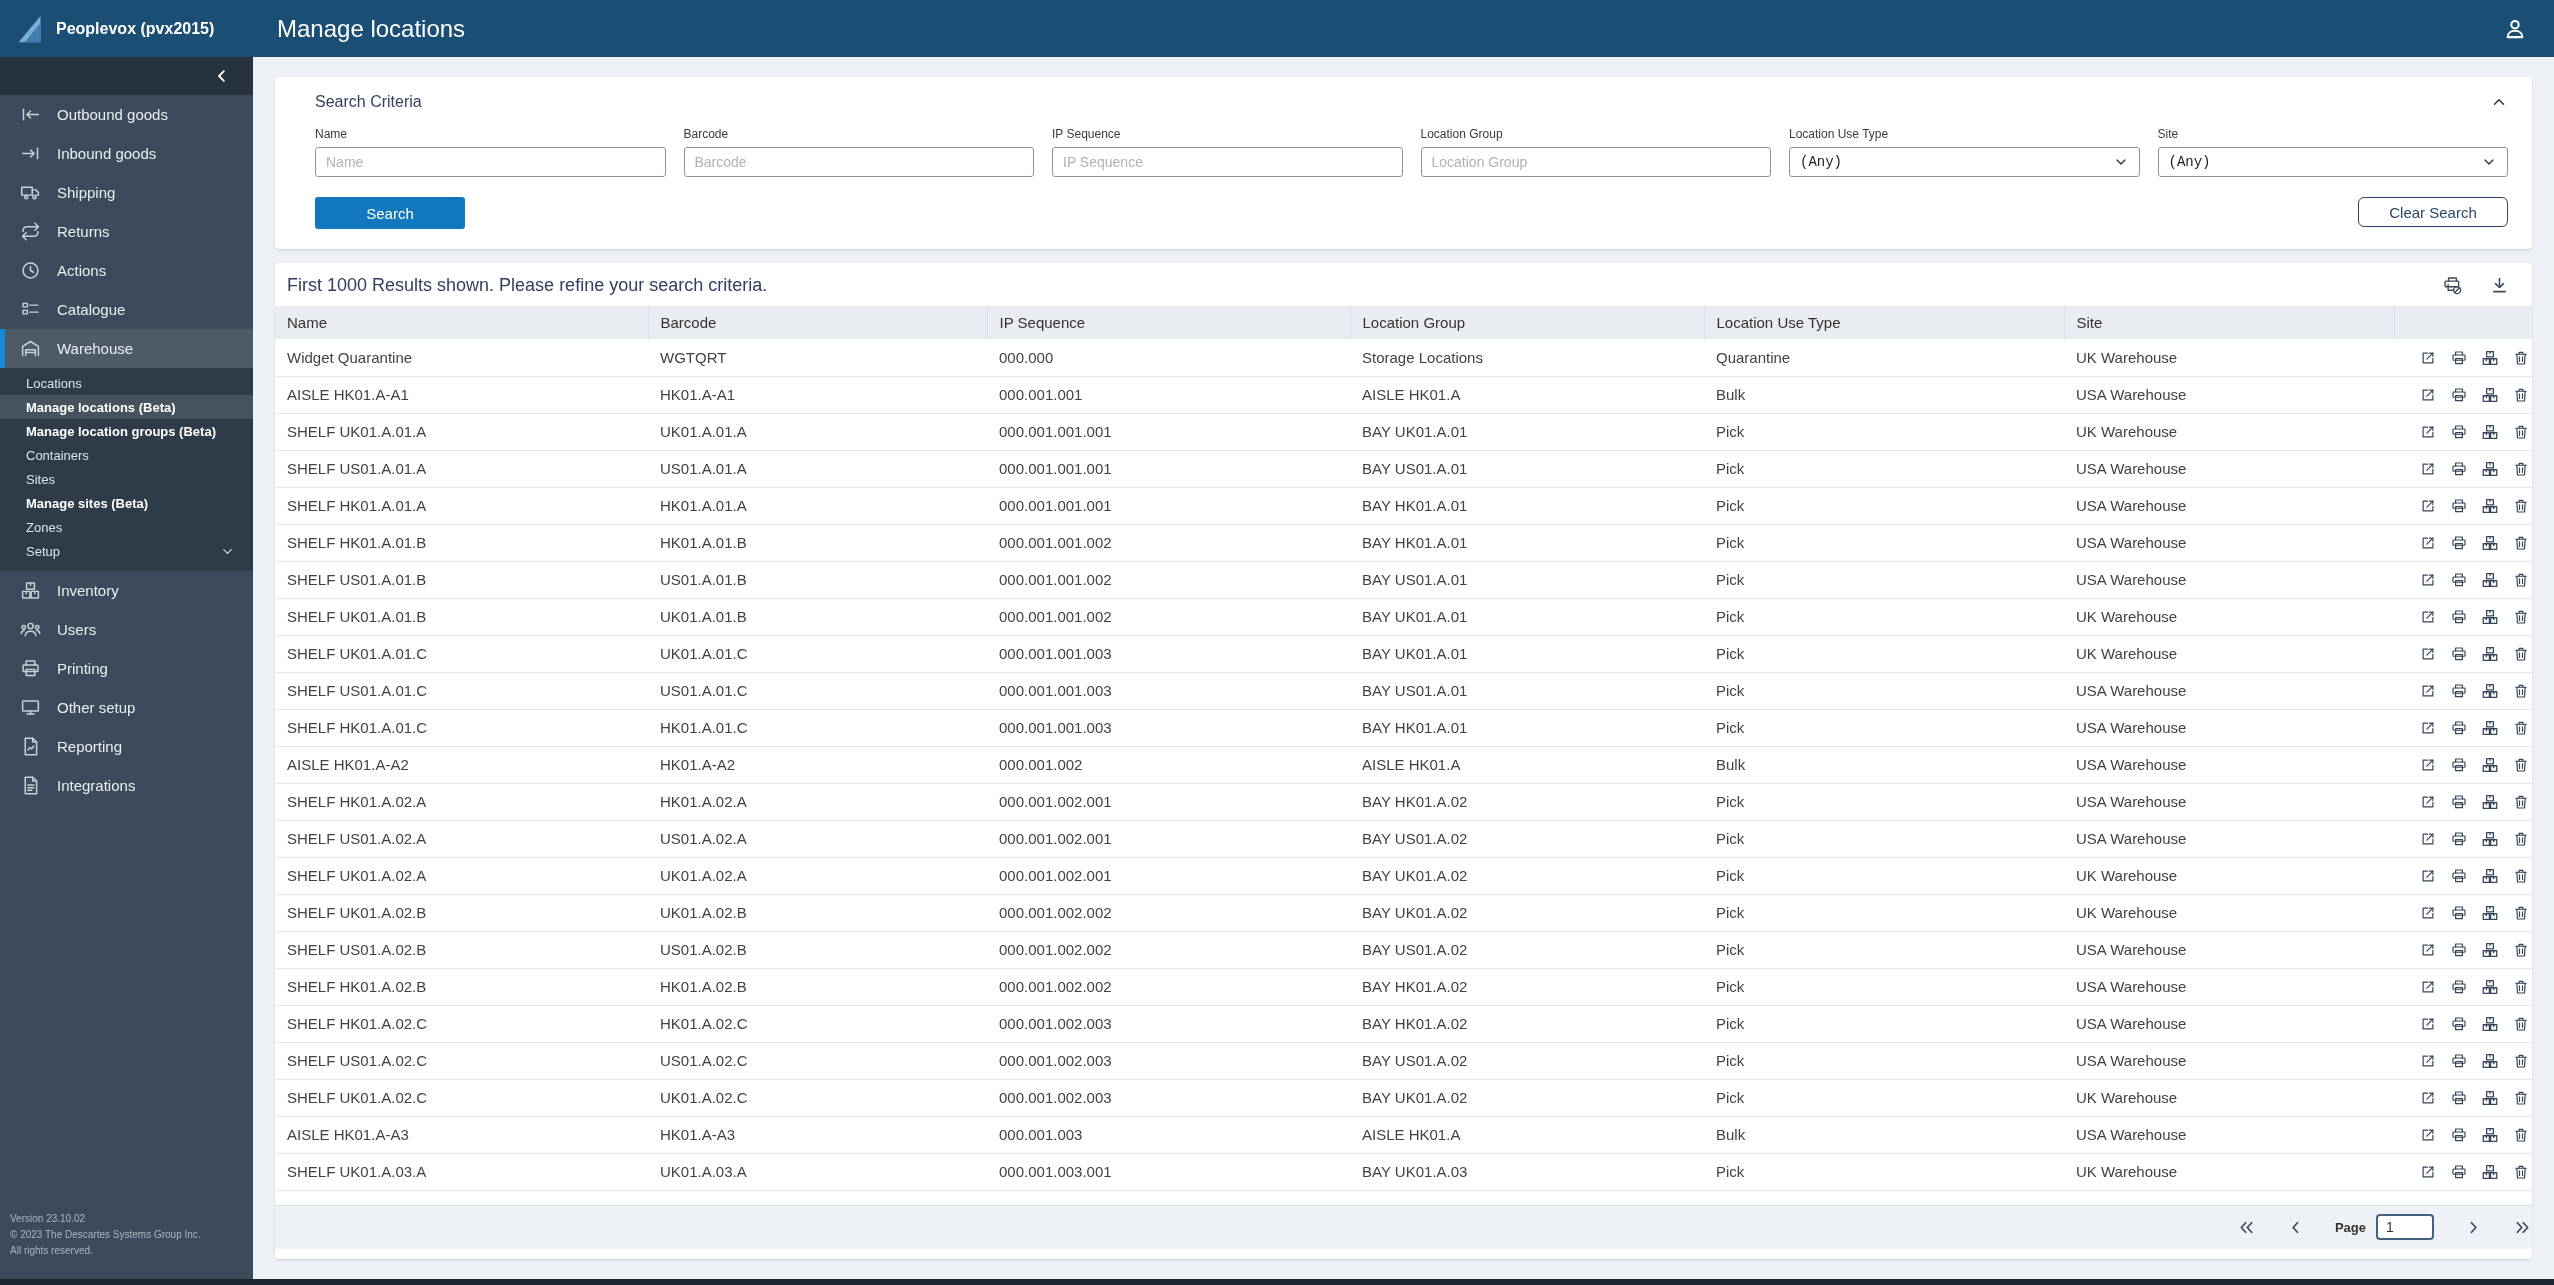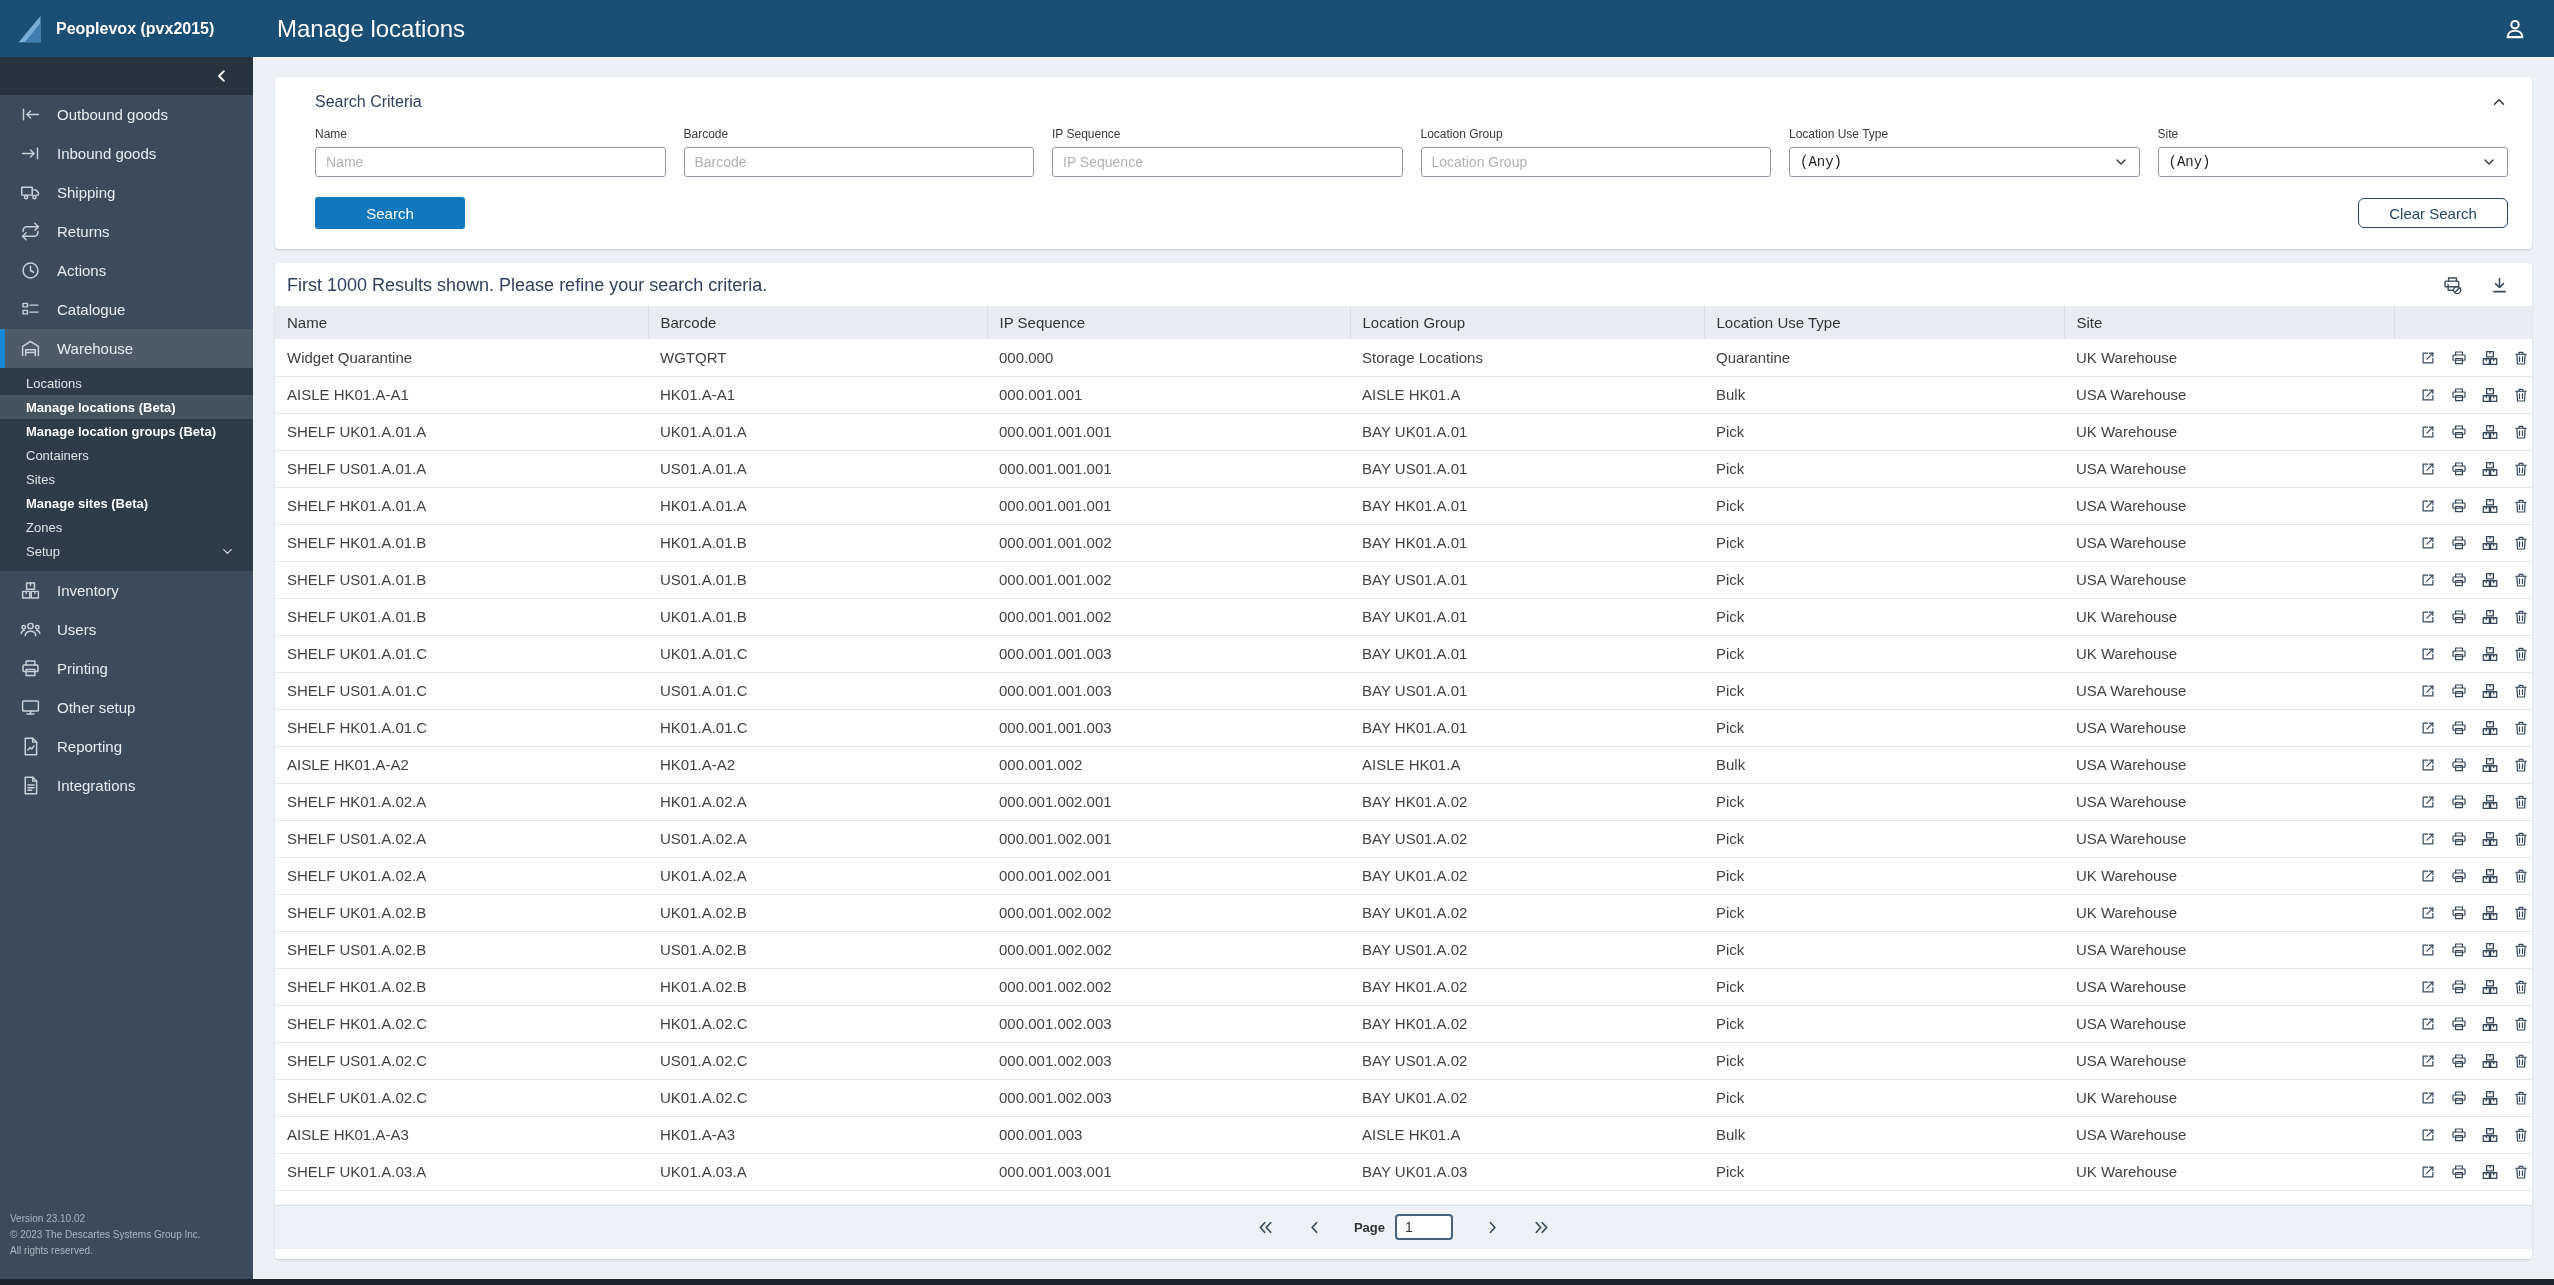--- a/index.html
+++ b/index.html
@@ -48,21 +48,21 @@
   .fields { display:flex; gap:18px; margin-top:16px; }
   .field { flex:1 1 0; }
   .field .flabel { display:block; font-size:12px; color:#3a3a3a; margin-bottom:6px; }
   .field input { width:100%; height:30px; border:1px solid #8d959e; border-radius:3px;
     padding:0 10px; font-size:14px; color:#333; background:#fff; }
   .field input::placeholder { color:#b2b2b2; }
   .selectbox { height:30px; border:1px solid #8d959e; border-radius:3px; background:#fff;
     display:flex; align-items:center; justify-content:space-between; padding:0 10px;
     font-size:14px; color:#222; cursor:pointer;font-family:Liberation Mono, monospace; }
   .sel-chev { width:16px; height:16px; color:#333; }
-  .buttons-row { display:flex; justify-content:space-between; align-items:center; margin-top:20px; }
+  .buttons-row { display:flex; justify-content:space-between; margin-top:20px; }
   .btn-search { width:150px; height:32px; background:#1278be; color:#fff; border:none;
     border-radius:3px; font-size:15px; cursor:pointer; }
   .btn-clear { width:150px; height:30px; background:#fff; color:#26476b;
     border:1px solid #26476b; border-radius:6px; font-size:15px; cursor:pointer; }
 
   .results-card { margin-top:14px; overflow:hidden; }
   .results-head { display:flex; align-items:center; justify-content:space-between;
     padding:12px 22px 10px 12px;gap:16px; }
   .results-msg { font-size:18px; color:#32415f; }
   .results-icons { display:flex; gap:26px; align-items:center; }
@@ -72,21 +72,21 @@
   thead th { background:#e9edf2; font-size:15px; font-weight:400; color:#333;
     text-align:left; height:33px; padding:0 0 0 12px; border-right:1px solid #d9dfe6; }
   thead th:last-child { border-right:none; }
   tbody td { height:37px; font-size:15px; color:#424242; padding:0 0 0 12px;
     border-bottom:1px solid #e4e9ee; white-space:nowrap; overflow:hidden; }
   .actions-cell { text-align:right; padding-right:12px; }
   .row-ic { display:inline-block; width:18px; height:18px; margin-left:13px;
     color:#36465a; cursor:pointer; vertical-align:middle; }
 
   .pagination { background:#eef2f6; border-top:1px solid #d9e0e7; height:44px;
-    margin-top:14px; display:flex; align-items:center; justify-content:center; gap:30px; }
+    margin-top:14px; display:flex; align-items:center; justify-content:flex-end; gap:30px; }
   .pag-ic { width:19px; height:19px; color:#3c4c5e; cursor:pointer; }
   .page-group { display:flex; align-items:center; gap:10px; }
   .page-label { font-size:13px; font-weight:bold; color:#333; }
   .page-input { width:58px; height:26px; border:2px solid #44617f; border-radius:4px;
     font-size:14px; padding:0 8px; color:#333; }
   .pag-pad { height:10px; background:#fff; }
 </style>
 </head>
 <body>
 

